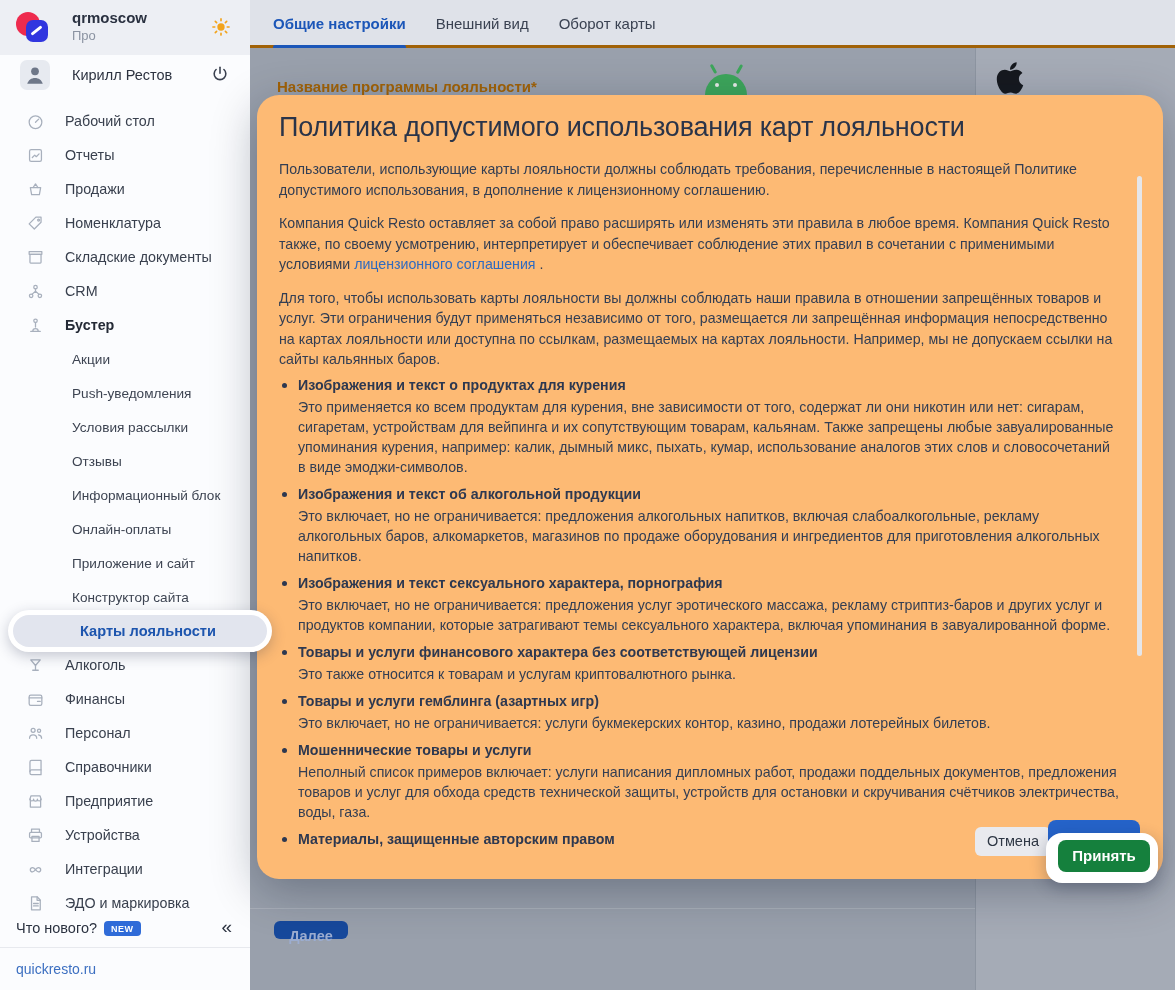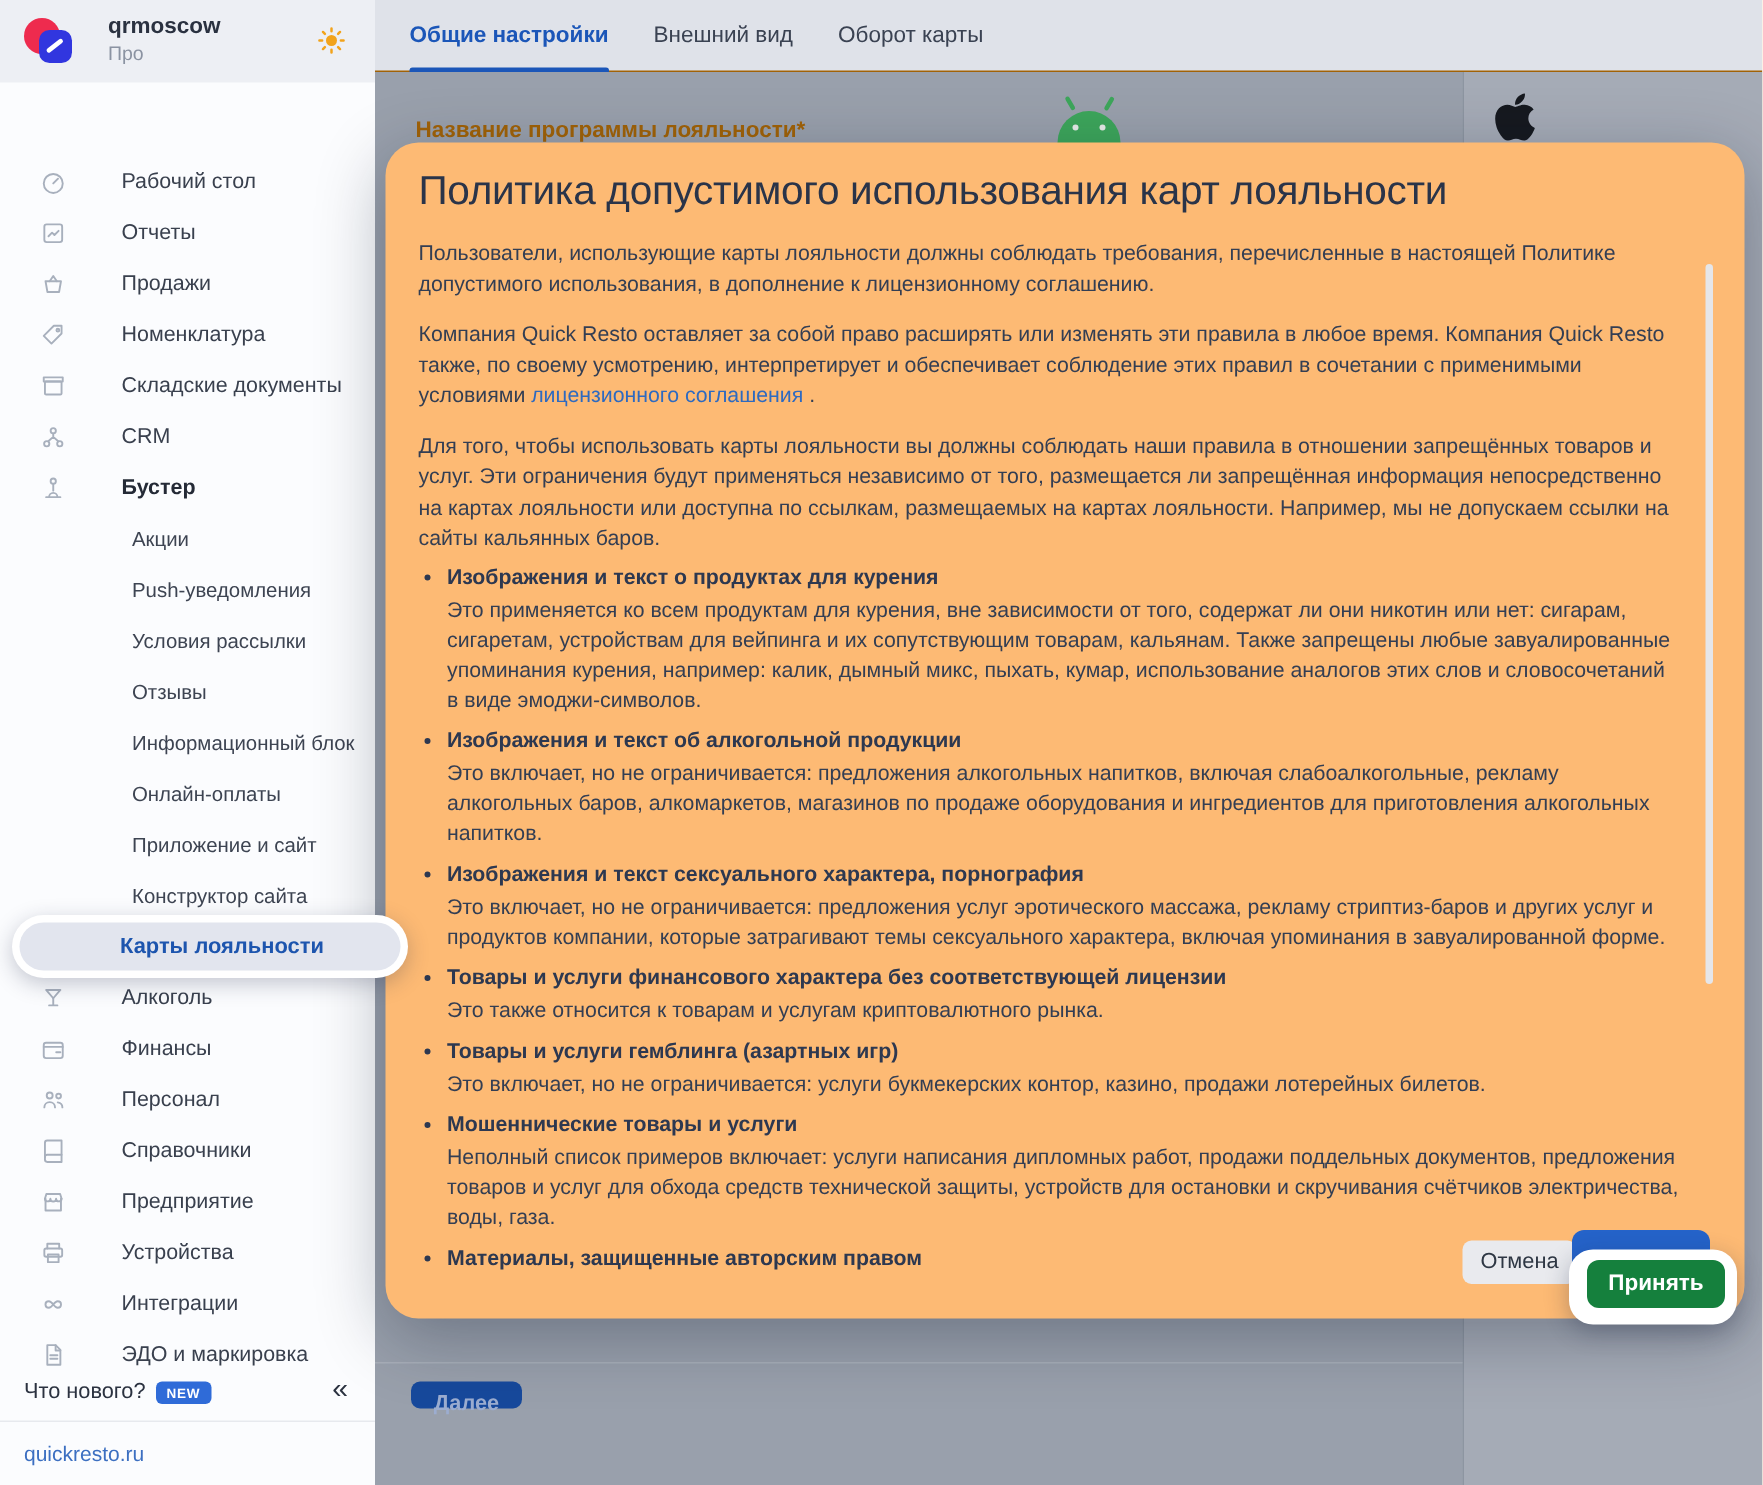--- a/index.html
+++ b/index.html
@@ -18,42 +18,42 @@
   .theme-toggle { position:absolute; right:18px; top:16px; width:22px; height:22px; cursor:pointer; }
 
   .user-row { position:absolute; left:0; top:60px; width:250px; height:36px; }
   .avatar { position:absolute; left:20px; top:0; width:30px; height:30px; background:#e7eaf0; border-radius:7px; }
   .user-name { position:absolute; left:72px; top:7px; font-size:14.5px; color:#2c3240; }
   .power-btn { position:absolute; right:20px; top:4px; width:20px; height:20px; cursor:pointer; }
 
   .menu { position:absolute; left:0; top:104px; width:250px; }
   .mi { position:relative; height:34px; display:flex; align-items:center; cursor:pointer; }
   .mi .ic { position:absolute; left:26px; width:19px; height:19px; }
-  .mi .lbl { position:absolute; left:65px; font-size:14.3px; color:#39404e; white-space:nowrap;margin-left:16px; }
+  .mi .lbl { position:absolute; left:65px; font-size:14.3px; color:#39404e; white-space:nowrap; }
   .mi.bold .lbl { font-weight:600; color:#242a36; }
   .mi.sub .lbl { left:72px; font-size:13.6px; color:#3d4452; }
   svg.oicon { stroke:#a8b0bd; fill:none; stroke-width:1.6; stroke-linecap:round; stroke-linejoin:round; }
 
   
   .pill-wrap { position:absolute; left:8px; top:610px; width:264px; height:42px; background:#fff; border-radius:21px;
                box-shadow:0 4px 14px rgba(30,40,70,.25); z-index:60; }
   .pill-inner { position:absolute; left:5px; top:5px; right:5px; bottom:5px; background:#e2e5ee; border-radius:16px; }
   .pill-label { position:absolute; left:72px; top:50%; transform:translateY(-50%); font-size:14.6px; font-weight:600; color:#1d55ae; white-space:nowrap; }
   .whats-new-row { position:absolute; left:0; bottom:44px; width:250px; height:34px; }
   .whats-new { position:absolute; left:16px; top:8px; font-size:14.5px; color:#2b3240; cursor:pointer; }
   .new-badge { position:absolute; left:104px; top:9px; background:#2f6bd8; color:#fff; font-size:9px; font-weight:700;
                letter-spacing:.5px; padding:3px 7px 2px; border-radius:4px; }
   .collapse { position:absolute; right:18px; top:4px; font-size:19px; color:#2b3240; cursor:pointer; }
   .sb-divider { position:absolute; left:0; bottom:42px; width:250px; height:1px; background:#e7e9ee; }
   .site-link { position:absolute; left:16px; bottom:13px; font-size:14px; color:#3c6fc1; cursor:pointer; text-decoration:none; }
 
   
   .main-bg { position:absolute; left:250px; top:48px; width:925px; height:942px; background:#99a0ac; z-index:1; }
   .right-panel { position:absolute; left:975px; top:48px; width:200px; height:942px; background:#a5abb6; border-left:1px solid #8d95a1; z-index:2; }
-  .tabbar { position:absolute; left:250px; top:0; width:925px; height:48px; background:#dfe2e9; border-bottom:1px solid #a16207; z-index:3; }
+  .tabbar { position:absolute; left:250px; top:0; width:925px; height:48px; background:#dfe2e9; border-bottom:3px solid #a16207; z-index:3; }
   .tabs { display:flex; gap:30px; padding-left:23px; height:48px; align-items:center; }
   .tab { position:relative; font-size:15px; color:#3a4252; font-weight:500; height:48px; line-height:48px; cursor:pointer; white-space:nowrap; }
   .tab.active { color:#1b56b8; font-weight:700; }
   .tab.active::after { content:""; position:absolute; left:0; right:0; bottom:0; height:3px; background:#1b56b8; border-radius:2px 2px 0 0; }
 
   .field-label { position:absolute; left:277px; top:78px; font-size:15px; font-weight:600; color:#a16207; z-index:4; }
 
   .android { position:absolute; left:705px; top:74px; width:42px; height:22px; background:#3da65b; border-radius:21px 21px 0 0; z-index:5; }
   .android::before, .android::after { content:""; position:absolute; top:9px; width:4px; height:4px; border-radius:50%; background:#e6ebe7; }
   .android::before { left:10px; } .android::after { right:10px; }
@@ -129,20 +129,35 @@
       <div class="company">qrmoscow</div>
       <div class="plan">Про</div>
       <div class="theme-toggle">
         <svg width="22" height="22" viewBox="0 0 24 24" fill="none" stroke="#f2a31b" stroke-width="1.8" stroke-linecap="round">
           <circle cx="12" cy="12" r="4" fill="#f2a31b" stroke="none"></circle>
           <path d="M12 3.2v2M12 18.8v2M3.2 12h2M18.8 12h2M5.8 5.8l1.4 1.4M16.8 16.8l1.4 1.4M18.2 5.8l-1.4 1.4M7.2 16.8l-1.4 1.4"></path>
         </svg>
       </div>
     </div>
 
+    <div class="user-row">
+      <div class="avatar">
+        <svg width="30" height="30" viewBox="0 0 24 24">
+            <circle cx="12" cy="9" r="3.1" fill="#6e7788"></circle>
+            <path d="M5.8 19c.8-3 3.3-4.7 6.2-4.7s5.4 1.7 6.2 4.7z" fill="#6e7788"></path>
+          </svg>
+      </div>
+      <div class="user-name">Кирилл Рестов</div>
+      <div class="power-btn">
+        <svg class="oicon" width="20" height="20" viewBox="0 0 24 24" style="stroke:#3a4150;stroke-width:1.9">
+            <path d="M12 4v7"></path>
+            <path d="M7.3 6.6a7 7 0 1 0 9.4 0"></path>
+          </svg>
+      </div>
+    </div>
 
     <div class="menu">
       <div class="mi">
         <svg class="ic oicon" viewBox="0 0 24 24">
             <circle cx="12" cy="13" r="8"></circle>
             <path d="M12 13l4-4"></path>
           </svg>
         <span class="lbl">Рабочий стол</span>
       </div>
       <div class="mi">

